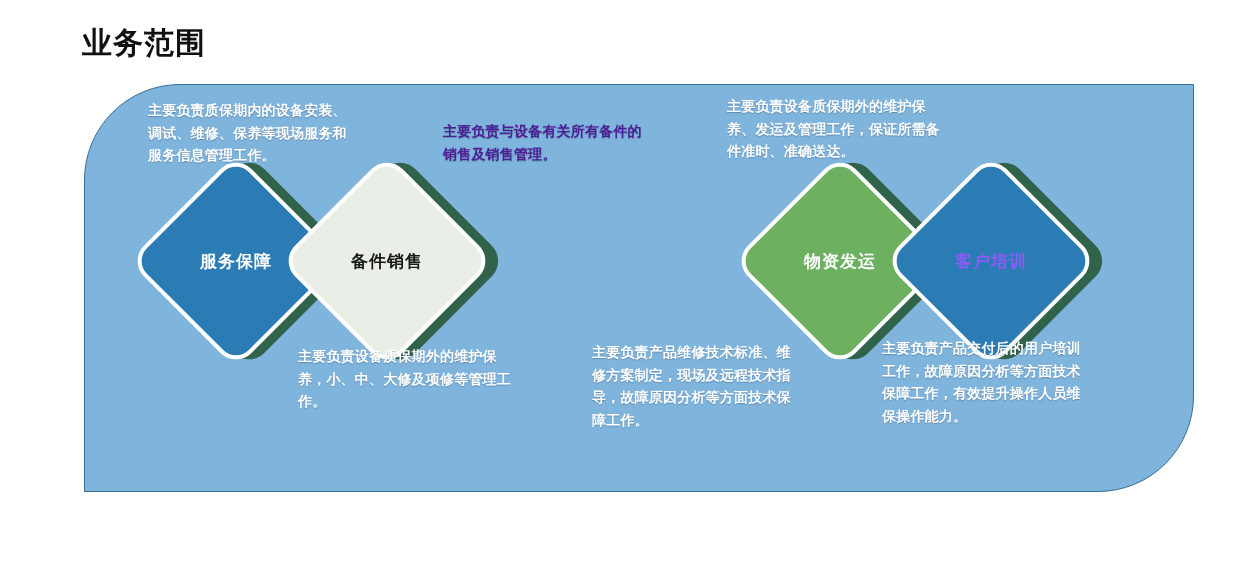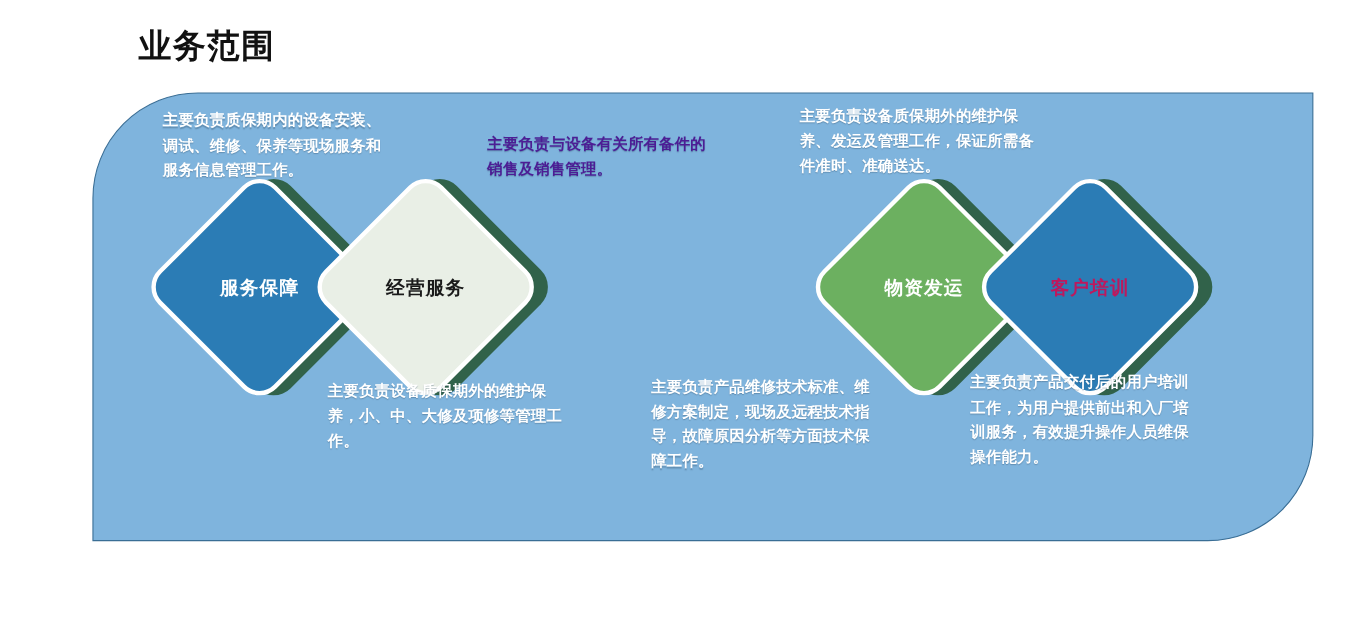--- a/index.html
+++ b/index.html
@@ -27,21 +27,20 @@
   .page-title {
     position: absolute;
     left: 82px;
     top: 26px;
     font-size: 30px;
     font-weight: 700;
     color: #111111;
     letter-spacing: 1px;
     line-height: 1.1;
     white-space: nowrap;
-    margin-left: 44px;
   }
 
   
   .panel {
     position: absolute;
     left: 84px;
     top: 84px;
     width: 1110px;
     height: 408px;
     background: #7fb4dd;
@@ -125,39 +124,39 @@
 
     <div class="diamond" style="left: 160px; top: 185px; z-index: 10;">
       <div class="shadow" style="background: rgb(49, 98, 74);"></div>
       <div class="face" style="background: rgb(43, 124, 181);"></div>
       <div class="label" style="color: rgb(255, 255, 255);">服务保障</div>
     </div>
 
     <div class="diamond" style="left: 311px; top: 185px; z-index: 11;">
       <div class="shadow" style="background: rgb(49, 98, 74);"></div>
       <div class="face" style="background: rgb(233, 239, 230);"></div>
-      <div class="label" style="color: rgb(26, 26, 26);">经营服务</div>
+      <div class="label" style="color: rgb(26, 26, 26);">备件销售</div>
     </div>
 
 
 
     <div class="diamond" style="left: 764px; top: 185px; z-index: 14;">
       <div class="shadow" style="background: rgb(49, 98, 74);"></div>
       <div class="face" style="background: rgb(108, 176, 96);"></div>
       <div class="label" style="color: rgb(255, 255, 255);">物资发运</div>
     </div>
 
     <div class="diamond" style="left: 915px; top: 185px; z-index: 15;">
       <div class="shadow" style="background: rgb(49, 98, 74);"></div>
       <div class="face" style="background: rgb(43, 124, 181);"></div>
-      <div class="label" style="color: #be185d;">客户培训</div>
+      <div class="label" style="color: #8b5cf6;">客户培训</div>
     </div>
 
   </div>
 
   <div class="callout" style="left: 148px; top: 99px; width: 210px; color: rgb(255, 255, 255); z-index: 30;">主要负责质保期内的设备安装、调试、维修、保养等现场服务和服务信息管理工作。</div>
   <div class="callout" style="left: 443px; top: 120px; width: 210px; color: #4c1d95; z-index: 30;">主要负责与设备有关所有备件的销售及销售管理。</div>
   <div class="callout" style="left: 727px; top: 95px; width: 215px; color: rgb(255, 255, 255); z-index: 30;">主要负责设备质保期外的维护保养、发运及管理工作，保证所需备件准时、准确送达。</div>
   <div class="callout" style="left: 298px; top: 345px; width: 215px; color: rgb(255, 255, 255); z-index: 30;">主要负责设备质保期外的维护保养，小、中、大修及项修等管理工作。</div>
   <div class="callout" style="left: 592px; top: 341px; width: 200px; color: rgb(255, 255, 255); z-index: 30;">主要负责产品维修技术标准、维修方案制定，现场及远程技术指导，故障原因分析等方面技术保障工作。</div>
-  <div class="callout" style="left: 882px; top: 337px; width: 200px; color: rgb(255, 255, 255); z-index: 30;">主要负责产品交付后的用户培训工作，为用户提供前出和入厂培训服务，有效提升操作人员维保操作能力。</div>
+  <div class="callout" style="left: 882px; top: 337px; width: 200px; color: rgb(255, 255, 255); z-index: 30;">主要负责产品交付后的用户培训工作，故障原因分析等方面技术保障工作，有效提升操作人员维保操作能力。</div>
 
 </div>
 
 </body></html>

